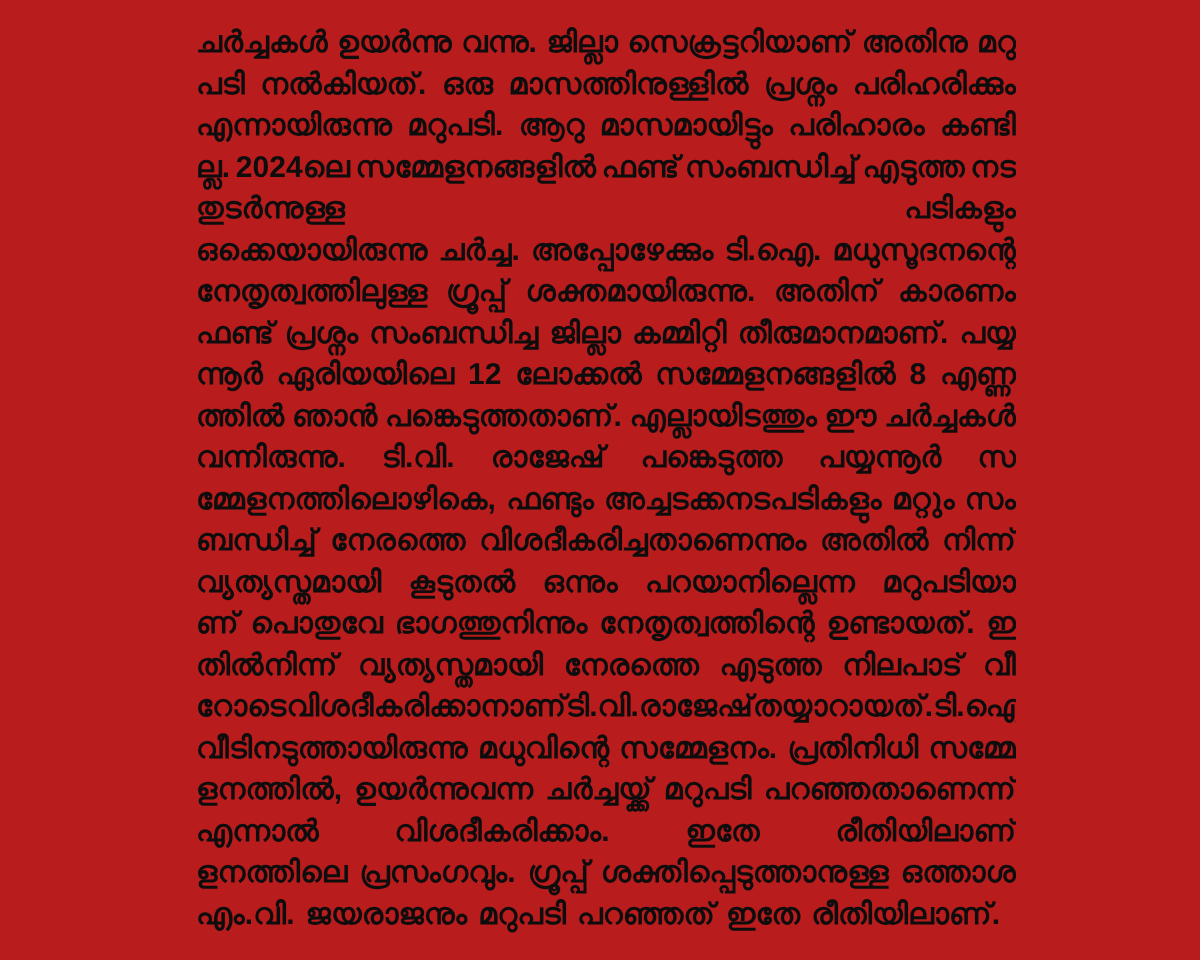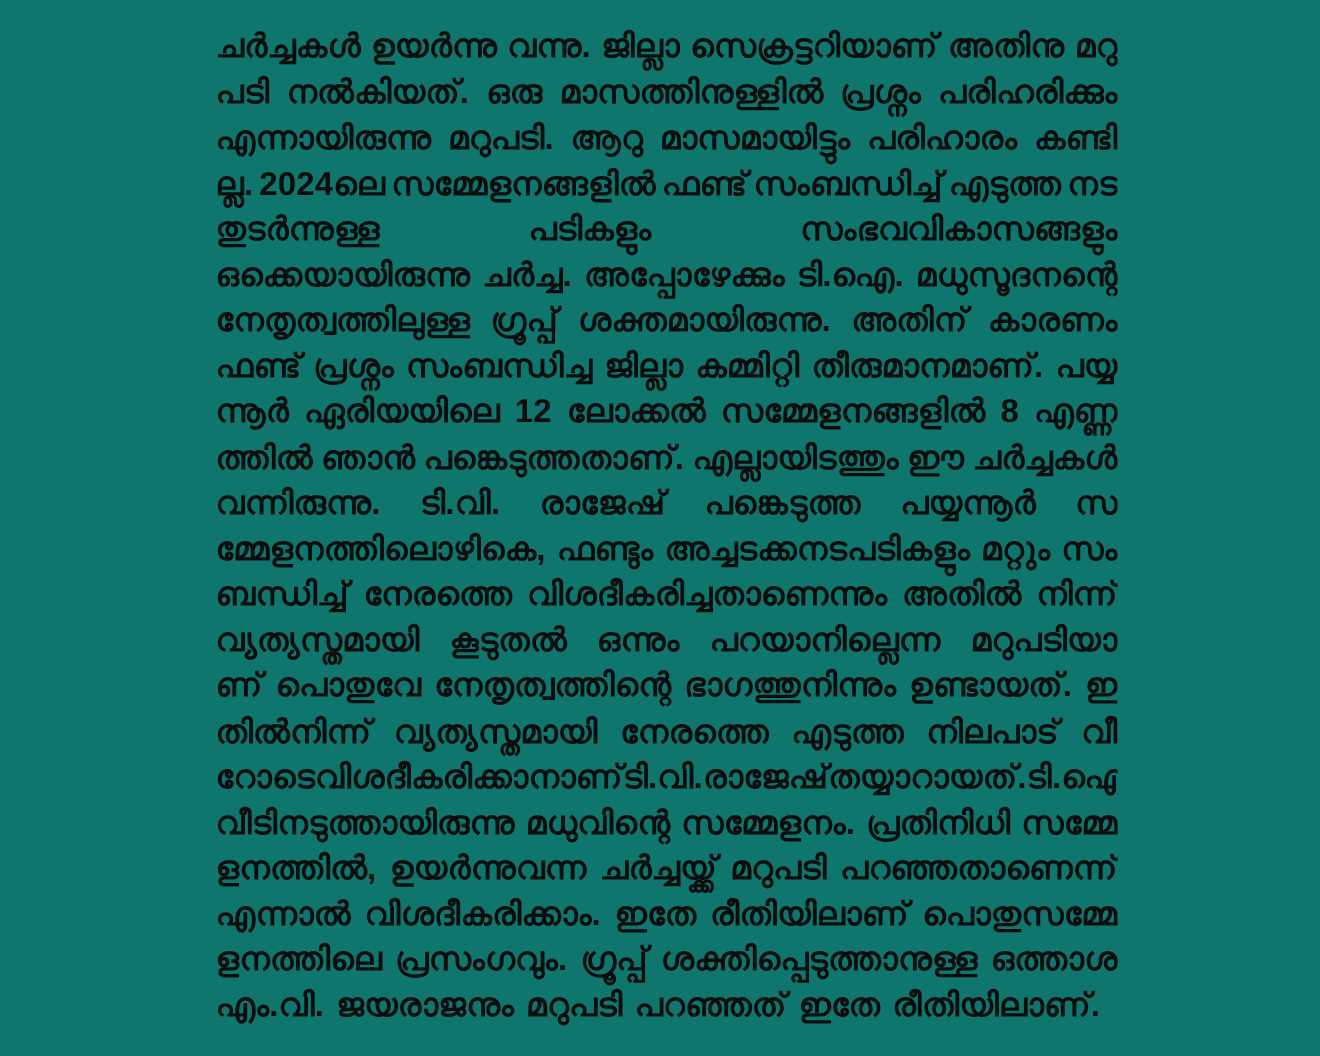--- a/index.html
+++ b/index.html
@@ -67,21 +67,21 @@
 
   
   #text-column {
     -webkit-font-smoothing: none;
     text-rendering: geometricPrecision;
   }
 </style>
 </head>
 <body>
 
-<div id="page" style="background: #0f766e;">
+<div id="page" style="background: #b91c1c;">
   <div id="text-column" style="color: rgb(13, 13, 13);">
       <div class="doc-line">
         <span class="word">ചർച്ചകൾ</span>
         <span class="word">ഉയർന്നു</span>
         <span class="word">വന്നു.</span>
         <span class="word">ജില്ലാ</span>
         <span class="word">സെക്രട്ടറിയാണ്</span>
         <span class="word">അതിനു</span>
         <span class="word">മറു</span>
       </div>
@@ -106,21 +106,20 @@
         <span class="word">2024ലെ</span>
         <span class="word">സമ്മേളനങ്ങളിൽ</span>
         <span class="word">ഫണ്ട്</span>
         <span class="word">സംബന്ധിച്ച്</span>
         <span class="word">എടുത്ത</span>
         <span class="word">നട</span>
       </div>
       <div class="doc-line">
         <span class="word">തുടർന്നുള്ള</span>
         <span class="word">പടികളും</span>
-        <span class="word">സംഭവവികാസങ്ങളും</span>
       </div>
       <div class="doc-line">
         <span class="word">ഒക്കെയായിരുന്നു</span>
         <span class="word">ചർച്ച.</span>
         <span class="word">അപ്പോഴേക്കും</span>
         <span class="word">ടി.ഐ.</span>
         <span class="word">മധുസൂദനന്റെ</span>
       </div>
       <div class="doc-line">
         <span class="word">നേതൃത്വത്തിലുള്ള</span>
@@ -180,22 +179,22 @@
       <div class="doc-line">
         <span class="word">വ്യത്യസ്തമായി</span>
         <span class="word">കൂടുതൽ</span>
         <span class="word">ഒന്നും</span>
         <span class="word">പറയാനില്ലെന്ന</span>
         <span class="word">മറുപടിയാ</span>
       </div>
       <div class="doc-line">
         <span class="word">ണ്</span>
         <span class="word">പൊതുവേ</span>
+        <span class="word">ഭാഗത്തുനിന്നും</span>
         <span class="word">നേതൃത്വത്തിന്റെ</span>
-        <span class="word">ഭാഗത്തുനിന്നും</span>
         <span class="word">ഉണ്ടായത്.</span>
         <span class="word">ഇ</span>
       </div>
       <div class="doc-line">
         <span class="word">തിൽനിന്ന്</span>
         <span class="word">വ്യത്യസ്തമായി</span>
         <span class="word">നേരത്തെ</span>
         <span class="word">എടുത്ത</span>
         <span class="word">നിലപാട്</span>
         <span class="word">വീ</span>
@@ -220,21 +219,20 @@
         <span class="word">ഉയർന്നുവന്ന</span>
         <span class="word">ചർച്ചയ്ക്ക്</span>
         <span class="word">മറുപടി</span>
         <span class="word">പറഞ്ഞതാണെന്ന്</span>
       </div>
       <div class="doc-line">
         <span class="word">എന്നാൽ</span>
         <span class="word">വിശദീകരിക്കാം.</span>
         <span class="word">ഇതേ</span>
         <span class="word">രീതിയിലാണ്</span>
-        <span class="word">പൊതുസമ്മേ</span>
       </div>
       <div class="doc-line">
         <span class="word">ളനത്തിലെ</span>
         <span class="word">പ്രസംഗവും.</span>
         <span class="word">ഗ്രൂപ്പ്</span>
         <span class="word">ശക്തിപ്പെടുത്താനുള്ള</span>
         <span class="word">ഒത്താശ</span>
       </div>
       <div class="doc-line ragged">
         <span class="word">എം.വി.</span>

